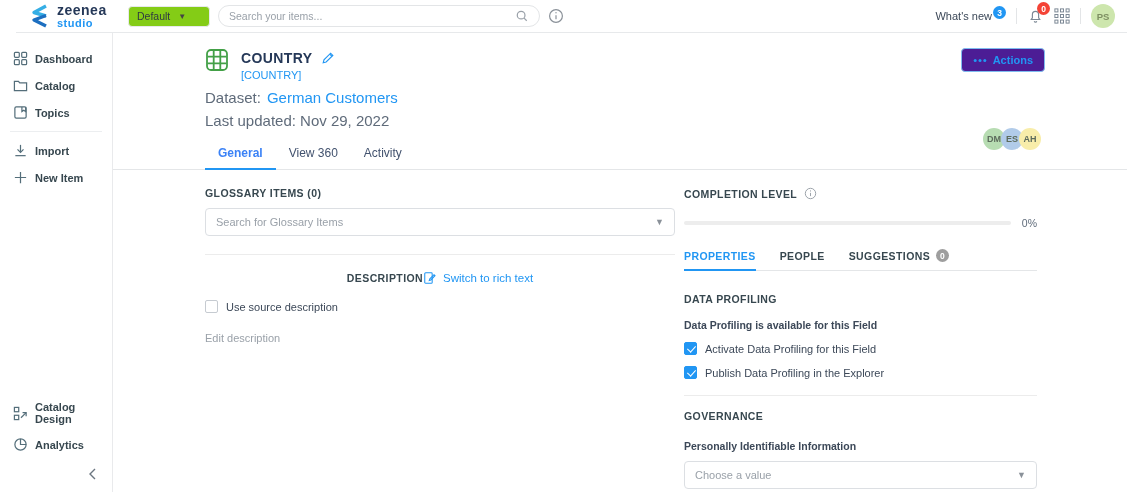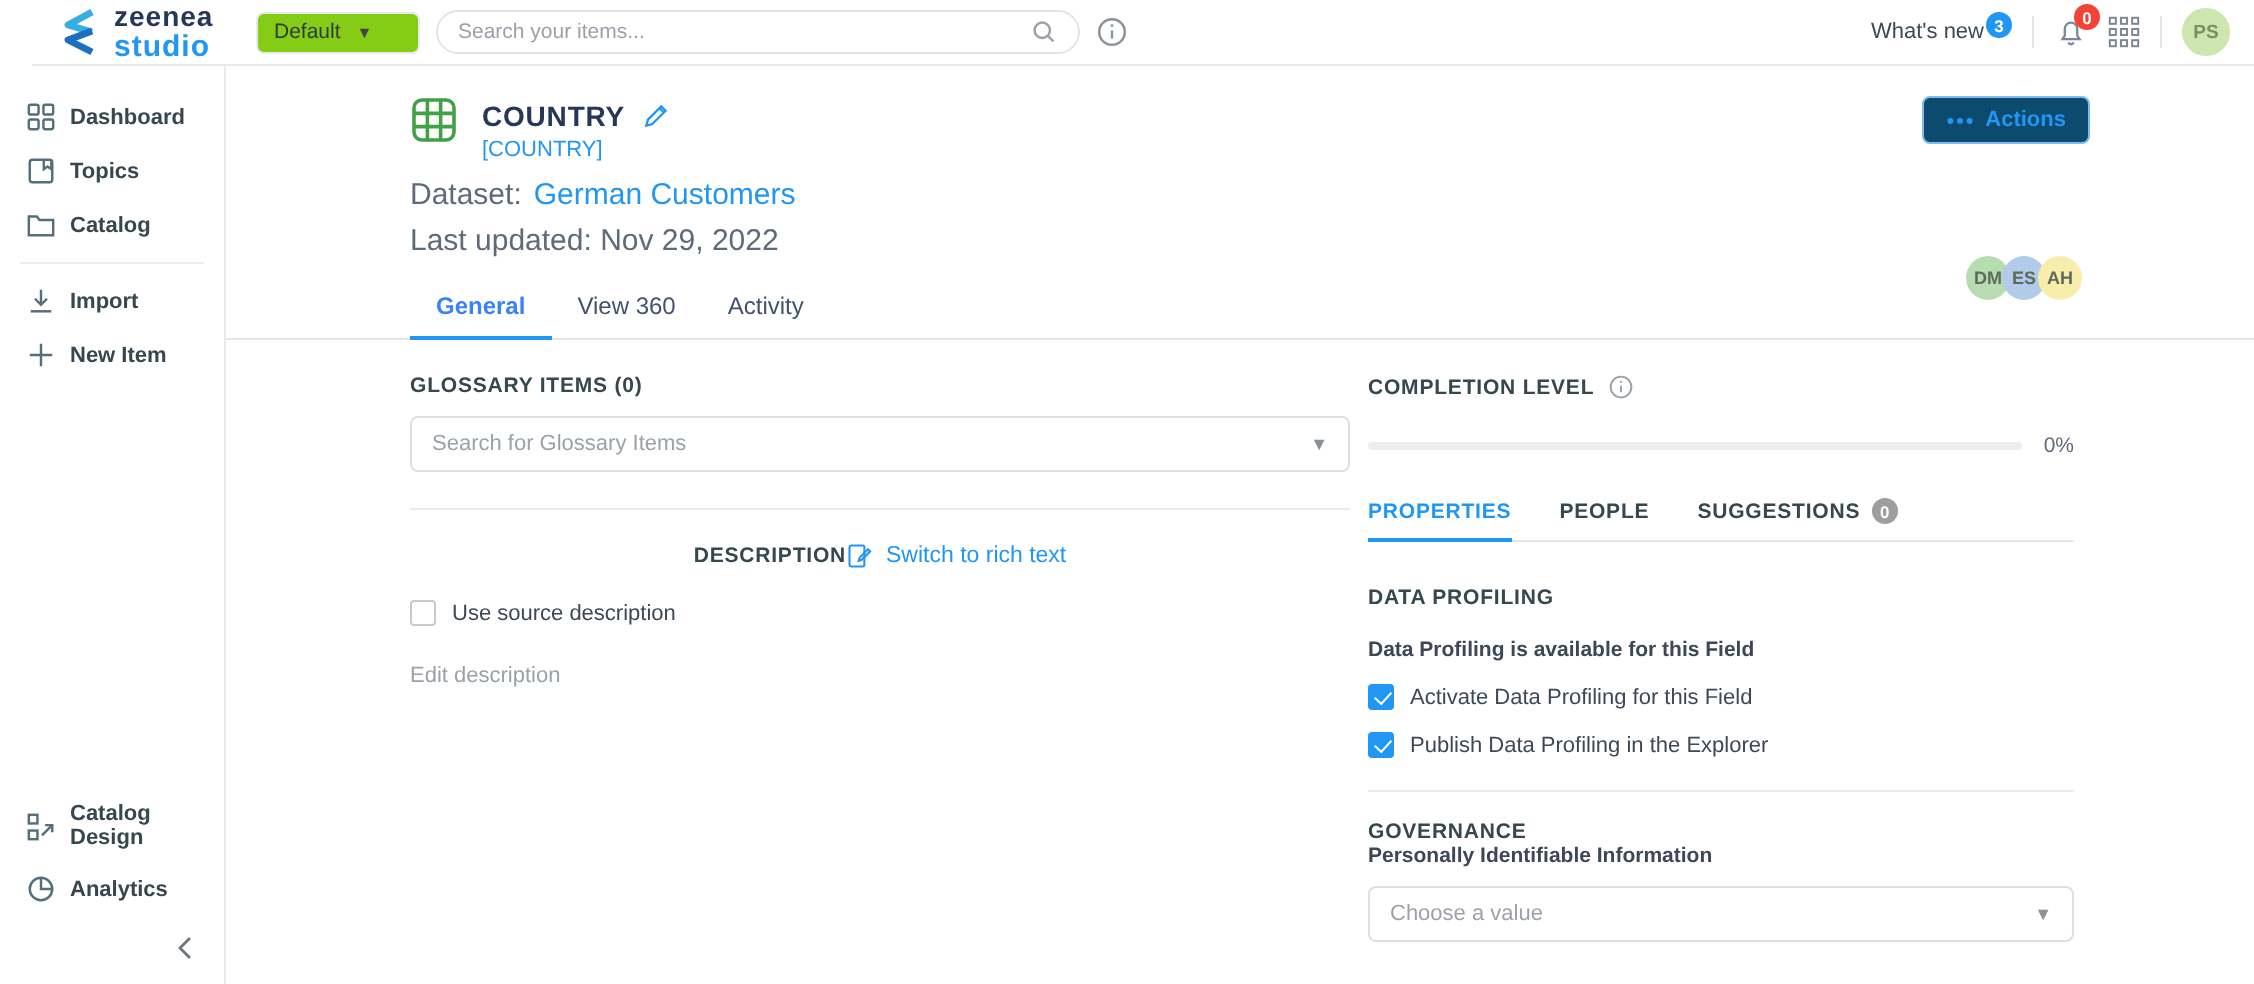--- a/index.html
+++ b/index.html
@@ -5,21 +5,21 @@
   * { margin:0; padding:0; box-sizing:border-box; }
   html,body { width:1127px; height:492px; overflow:hidden; background:#fff;
     font-family:"Liberation Sans", sans-serif; color:#3c4858; }
 
   
   .topbar { position:absolute; top:0; left:16px; right:0; height:33px; background:#fff;
     border-bottom:1px solid #e7e9eb; display:flex; align-items:center; padding:0 12px; z-index:5; }
   .logo { display:flex; align-items:center; gap:7px; width:100px; }
   .logo-text { line-height:1; }
   .logo-brand { font-size:14px; font-weight:bold; color:#253858; letter-spacing:.5px; }
-  .logo-sub { font-size:15px; font-weight:bold; color:#2196f3; letter-spacing:.5px; margin-top:1px; }
+  .logo-sub { font-size:11px; font-weight:bold; color:#2196f3; letter-spacing:.5px; margin-top:1px; }
   .workspace { display:flex; align-items:center; gap:8px;
     background:#84cc16; border:1px solid #e7e9eb; border-radius:4px; height:21px; width:82px;
     padding:0 8px; font-size:10.5px; color:#2f3942; cursor:pointer; }
   .ws-caret { font-size:8px; color:#444; }
   .search-pill { display:flex; align-items:center; margin-left:8px; width:322px; height:22px;
     border:1px solid #e3e5e7; border-radius:11px; padding:0 10px; }
   .search-pill input { border:none; outline:none; flex:1; font-size:10.5px; color:#3c4858;
     font-family:"Liberation Sans", sans-serif; background:transparent; }
   .search-pill input::placeholder { color:#9aa1a9; }
   .topbar-info { margin-left:8px; display:flex; align-items:center; }
@@ -53,21 +53,21 @@
   .entity-titles { padding-top:2px; }
   .title-row { display:flex; align-items:center; gap:8px; }
   .entity-title { font-size:14px; font-weight:bold; color:#253858; letter-spacing:.4px; }
   .pencil { display:flex; cursor:pointer; }
   .entity-sub { font-size:11px; color:#2196f3; margin-top:3px; }
   .entity-meta { margin-top:8px; font-size:15px; color:#5f6b7a; }
   .meta-line { margin-top:6px; }
   .link { color:#2196f3; cursor:pointer; text-decoration:none; }
   .dataset-link { margin-left:6px; }
   .actions-btn { position:absolute; top:15px; right:82px; display:flex; align-items:center; gap:6px;
-    border:1px solid #7fbcf0; color:#2196f3; background:#0c4a6e; border-radius:4px; height:24px;
+    border:1px solid #7fbcf0; color:#2196f3; background:#4c1d95; border-radius:4px; height:24px;
     padding:0 11px; font-size:11px; font-weight:bold; cursor:pointer;
     font-family:"Liberation Sans", sans-serif; }
 
   .tabs-row { position:relative; margin-top:10px; border-bottom:1px solid #e4e6e8;
     display:flex; padding-left:92px; }
   .tab { font-size:12px; color:#42526e; padding:7px 13px 9px; cursor:pointer; position:relative; }
   .tab.active { color:#3b82f6; font-weight:bold; }
   .tab.active::after { content:""; position:absolute; left:0; right:0; bottom:-1px; height:2px; background:#2196f3; }
   .stewards { position:absolute; right:86px; bottom:19px; display:flex; }
   .steward { width:22px; height:22px; border-radius:50%; font-size:9px; font-weight:bold; color:#5c6b5c;
@@ -106,21 +106,21 @@
 
   .detail-tabs { display:flex; gap:24px; margin-top:20px; border-bottom:1px solid #e4e6e8; }
   .dtab { font-size:10.5px; font-weight:bold; letter-spacing:.4px; color:#37474f;
     padding:0 0 8px; cursor:pointer; position:relative; display:flex; align-items:center; gap:6px; }
   .dtab.active { color:#2196f3; }
   .dtab.active::after { content:""; position:absolute; left:0; right:0; bottom:-1px; height:2px; background:#2196f3; }
   .badge-gray { background:#9e9e9e; }
 
   .sub-bold { font-size:10.5px; font-weight:bold; color:#3c4858; }
   .mt22 { margin-top:22px; } .mt14 { margin-top:14px; }
-  .mt18 { margin-top:0; }
+  .mt18 { margin-top:18px; }
   .check-row.tight { margin-top:11px; }
 </style>
 </head>
 <body>
 
 <header class="topbar">
   <div class="logo">
     <span style="display:flex;">
       <svg width="22" height="24" viewBox="0 0 22 24" fill="none">
         <path d="M18 2 L6 8.5 L18 12" stroke="#35aee5" stroke-width="3.4" stroke-linejoin="round"></path>
@@ -193,33 +193,33 @@
           <rect x="9.3" y="1.5" width="5.2" height="5.2" rx="1"></rect>
         <rect x="1.5" y="9.3" width="5.2" height="5.2" rx="1"></rect>
           <rect x="9.3" y="9.3" width="5.2" height="5.2" rx="1"></rect>
       </svg>
       </span>
     <span>Dashboard</span>
   </div>
   <div class="side-item">
     <span style="display:flex;">
       <svg width="15" height="15" viewBox="0 0 16 16" fill="none" stroke="currentColor" stroke-width="1.3">
+        <path d="M1.5 3.5h4.3l1.4 1.8h7.3v8.2h-13z"></path>
+      </svg>
+      </span>
+    <span>Catalog</span>
+  </div>
+  <div class="side-item">
+    <span style="display:flex;">
+      <svg width="15" height="15" viewBox="0 0 16 16" fill="none" stroke="currentColor" stroke-width="1.3">
         <rect x="2" y="2" width="12" height="12" rx="1.5"></rect>
           <path d="M9.5 2v5l2-1.4 2 1.4V2"></path>
       </svg>
       </span>
     <span>Topics</span>
-  </div>
-  <div class="side-item">
-    <span style="display:flex;">
-      <svg width="15" height="15" viewBox="0 0 16 16" fill="none" stroke="currentColor" stroke-width="1.3">
-        <path d="M1.5 3.5h4.3l1.4 1.8h7.3v8.2h-13z"></path>
-      </svg>
-      </span>
-    <span>Catalog</span>
   </div>
   <div class="side-sep"></div>
   <div class="side-item">
     <span style="display:flex;">
       <svg width="15" height="15" viewBox="0 0 16 16" fill="none" stroke="currentColor" stroke-width="1.3">
         <path d="M8 2v7.5"></path>
           <path d="M4.8 6.8 8 10l3.2-3.2"></path>
           <path d="M2.5 13.5h11"></path>
       </svg>
       </span>

